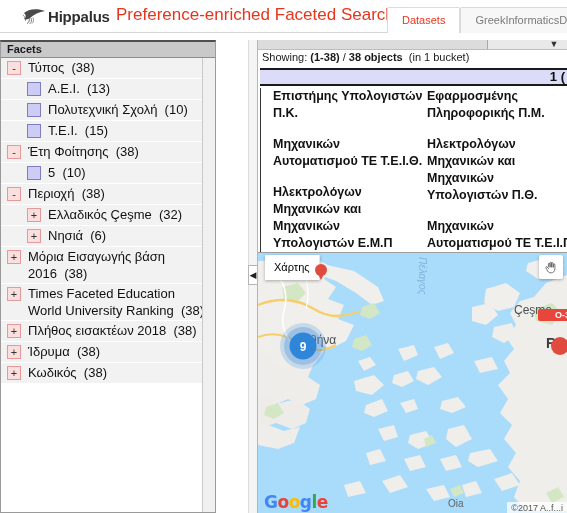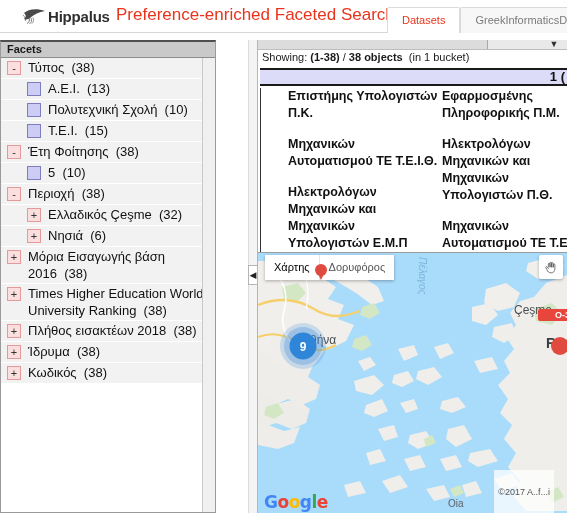--- a/index.html
+++ b/index.html
@@ -205,21 +205,20 @@
     box-sizing: border-box;
     overflow: hidden;
   }
   .obj-col {
     position: absolute; top: 0;
     width: 150px;
     font-size: 12.5px;
     color: #111;
     font-weight: bold;
     line-height: 17px;
-    margin-left: 15px;
   }
   .obj-col.c1 { left: 12px; }
   .obj-col.c2 { left: 166px; }
   .obj-item { margin-bottom: 14px; }
 
   
   .map {
     position: absolute; left: 258px; top: 252px;
     width: 309px; height: 261px;
     overflow: hidden;
@@ -323,24 +322,24 @@
     font-size: 17px; font-weight: bold; letter-spacing: -0.5px;
     font-family: "DejaVu Sans", sans-serif;
   }
   .google-logo span:nth-child(1){color:#4285F4}
   .google-logo span:nth-child(2){color:#EA4335}
   .google-logo span:nth-child(3){color:#FBBC05}
   .google-logo span:nth-child(4){color:#4285F4}
   .google-logo span:nth-child(5){color:#34A853}
   .google-logo span:nth-child(6){color:#EA4335}
   .map-attrib {
-    position: absolute; right: 13px; bottom: 0;
+    position: absolute; right: 0; bottom: 0;
     background: rgba(255,255,255,0.75);
     font-size: 9px; color: #555;
-    padding: 17px 4px;
+    padding: 1px 4px;
     white-space: nowrap;
     margin-top: 16px;
   }
   .map-splitter-grip {
     position: absolute; left: 248px; top: 265px;
     width: 10px; height: 20px;
     background: #ffffff;
     border: 1px solid #b5b5b5;
     box-sizing: border-box;
     display: flex; align-items: center; justify-content: center;
@@ -420,21 +419,21 @@
           <div class="facet-label"><span>Νησιά</span><span class="cnt">&nbsp;&nbsp;(6)</span></div>
         </div>
         <div class="facet-row">
           <div class="indent-0"></div>
           <div class="toggle-btn">+</div>
           <div class="facet-label"><span>Μόρια Εισαγωγής βάση 2016</span><span class="cnt">&nbsp;&nbsp;(38)</span></div>
         </div>
         <div class="facet-row">
           <div class="indent-0"></div>
           <div class="toggle-btn">+</div>
-          <div class="facet-label"><span>Times Higher Education World University Ranking</span><span class="cnt">&nbsp;&nbsp;(38)</span></div>
+          <div class="facet-label"><span>Times Faceted Education World University Ranking</span><span class="cnt">&nbsp;&nbsp;(38)</span></div>
         </div>
         <div class="facet-row">
           <div class="indent-0"></div>
           <div class="toggle-btn">+</div>
           <div class="facet-label"><span>Πλήθος εισακτέων 2018</span><span class="cnt">&nbsp;&nbsp;(38)</span></div>
         </div>
         <div class="facet-row">
           <div class="indent-0"></div>
           <div class="toggle-btn">+</div>
           <div class="facet-label"><span>Ίδρυμα</span><span class="cnt">&nbsp;&nbsp;(38)</span></div>
@@ -542,21 +541,20 @@
       </g>
       <g fill="#d4e7c4">
         <path d="M192,236 L202,232 L206,240 L196,244 Z"></path>
         <path d="M288,240 L300,234 L306,244 L294,250 Z"></path>
         <path d="M166,186 L174,182 L178,190 L168,194 Z"></path>
       </g>
     </svg>
 
     <div class="map-type-ctrl">
       <div class="map-type-btn sel">Χάρτης</div>
-      <div class="map-type-btn">Δορυφόρος</div>
     </div>
 
     <div class="pan-ctrl">
       <svg width="15" height="15" viewBox="0 0 24 24">
         <path d="M7 11 V6.5 a1.3 1.3 0 0 1 2.6 0 V11 M9.6 11 V5 a1.3 1.3 0 0 1 2.6 0 V11
                  M12.2 11 V5.6 a1.3 1.3 0 0 1 2.6 0 V11 M14.8 11.4 V7.6 a1.3 1.3 0 0 1 2.6 0 V14
                  c0 4 -2.6 6.6 -6 6.6 c-3.4 0 -5.8 -2 -6.6 -5 L3 12.4 a1.2 1.2 0 0 1 2 -1.3 l2 2.4" fill="none" stroke="#555" stroke-width="1.3" stroke-linecap="round" stroke-linejoin="round"></path>
       </svg>
     </div>
 

